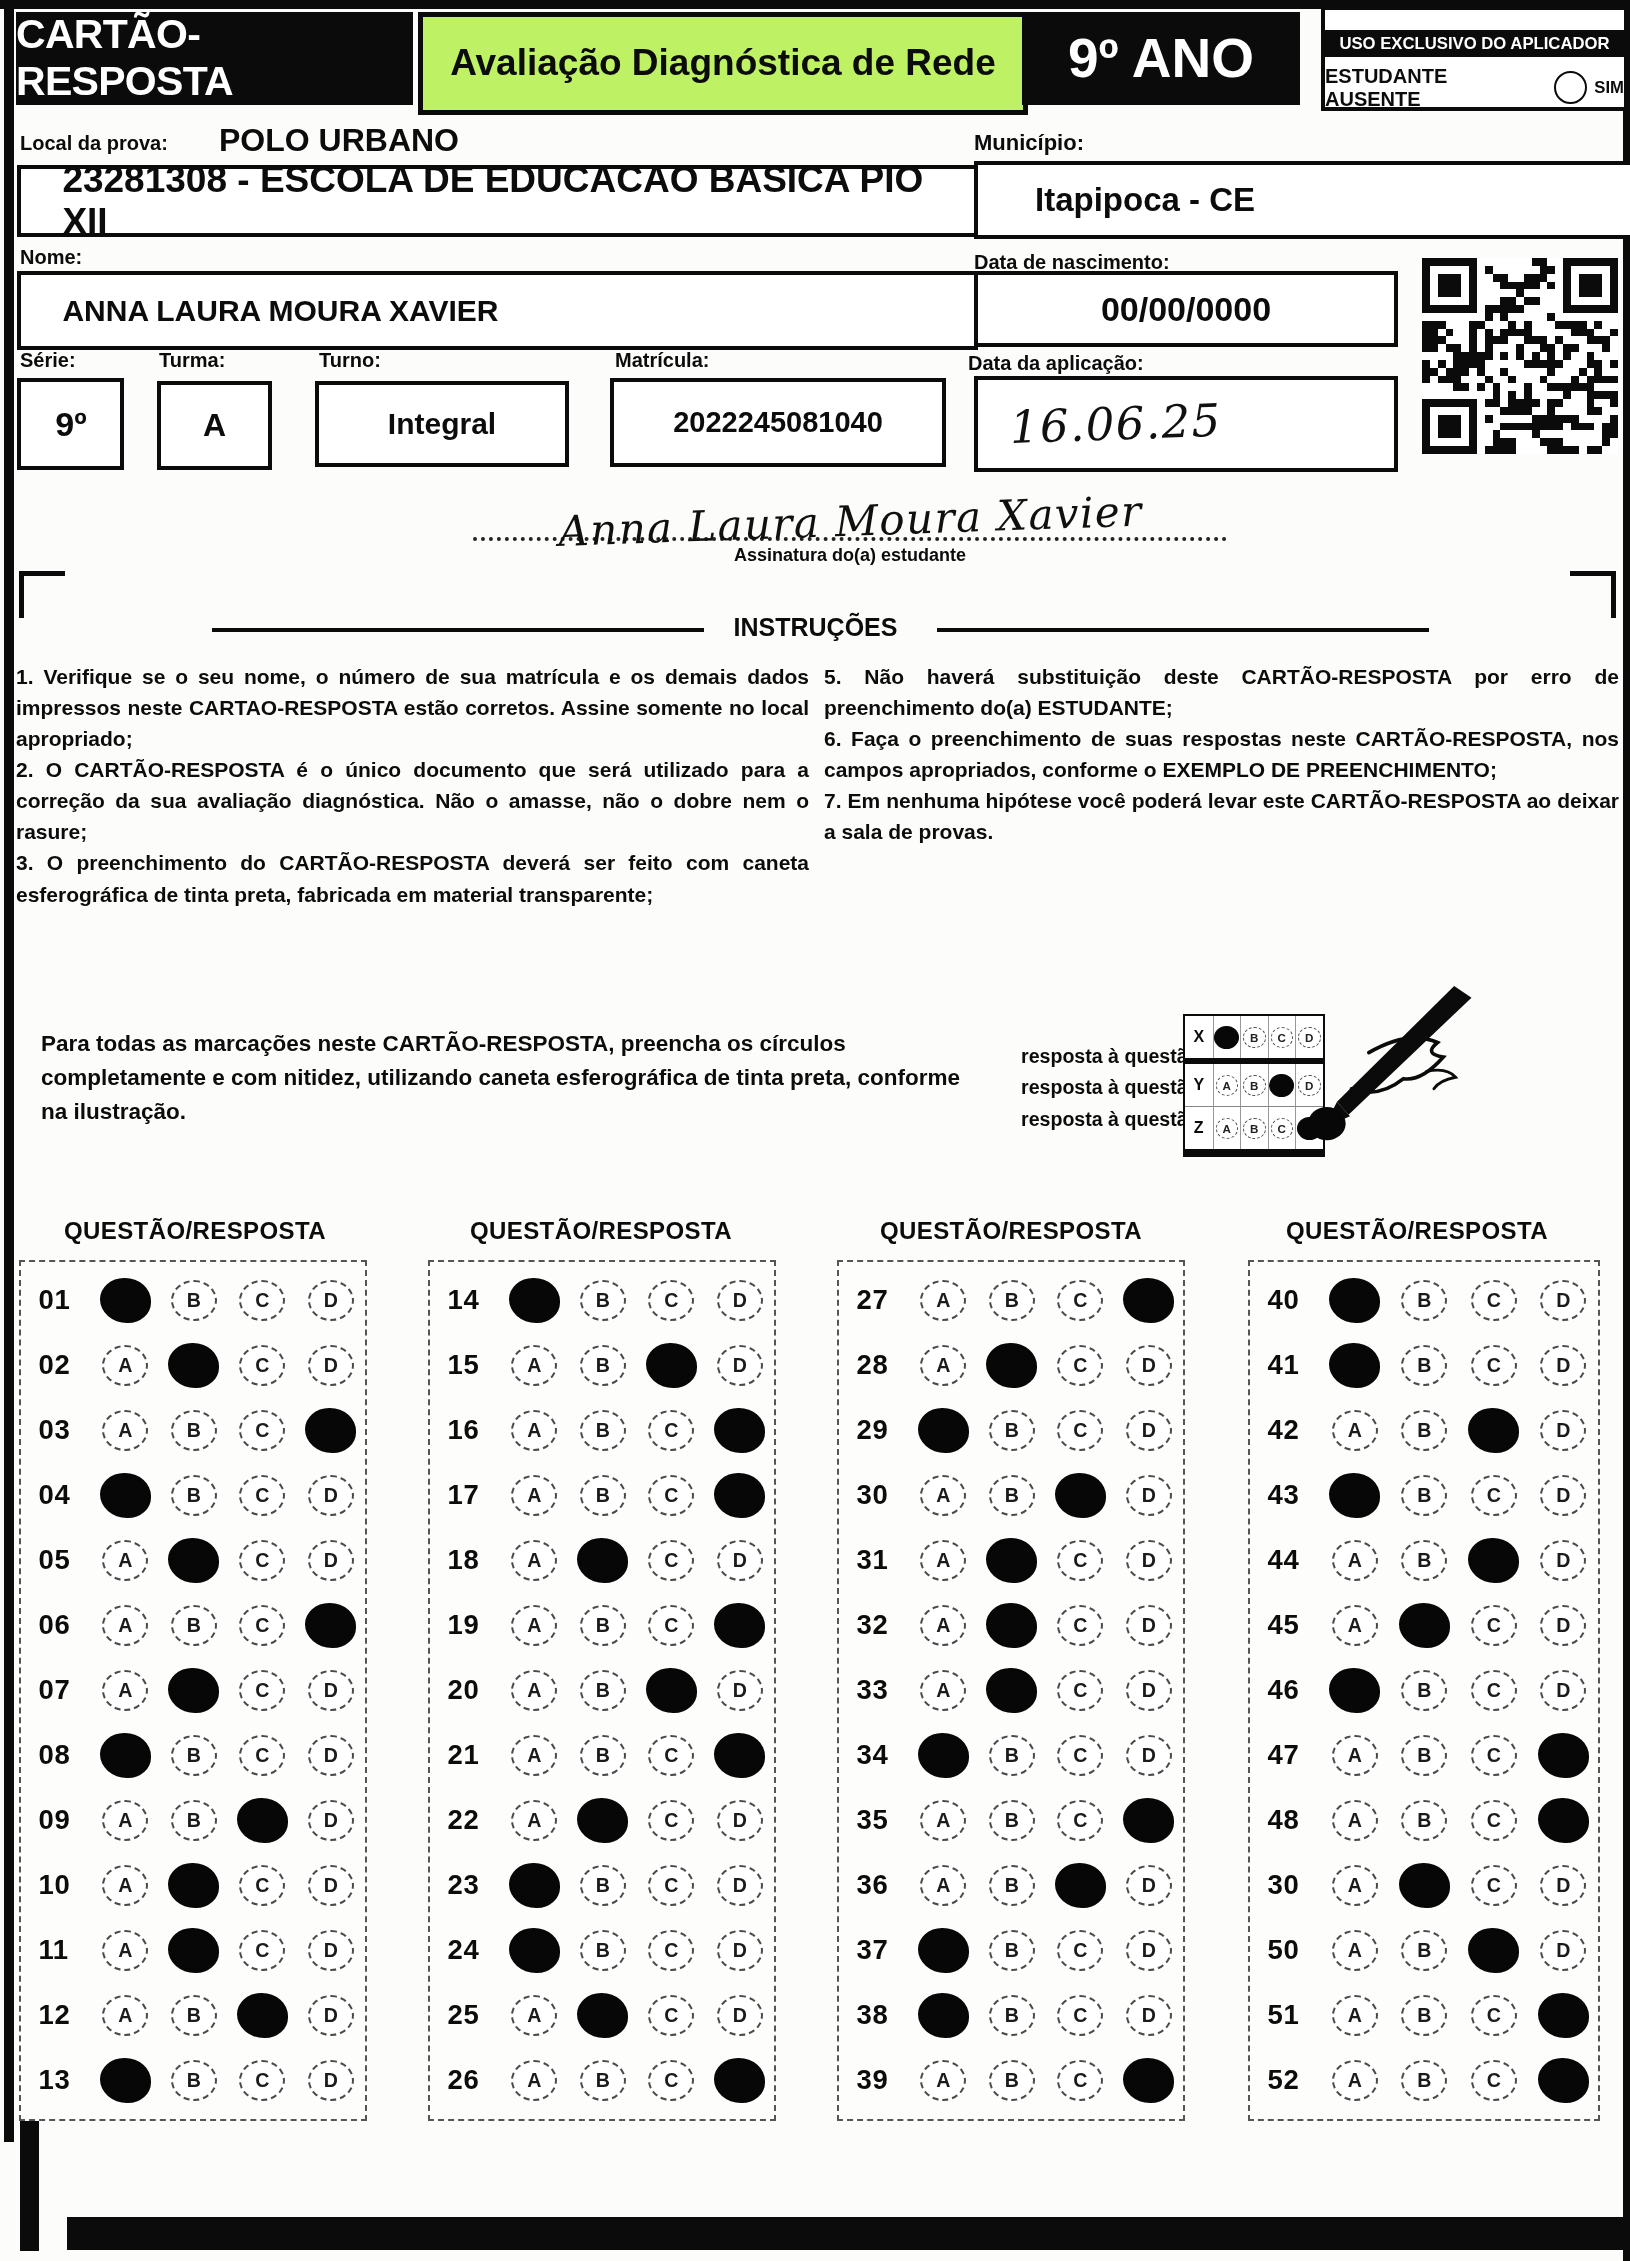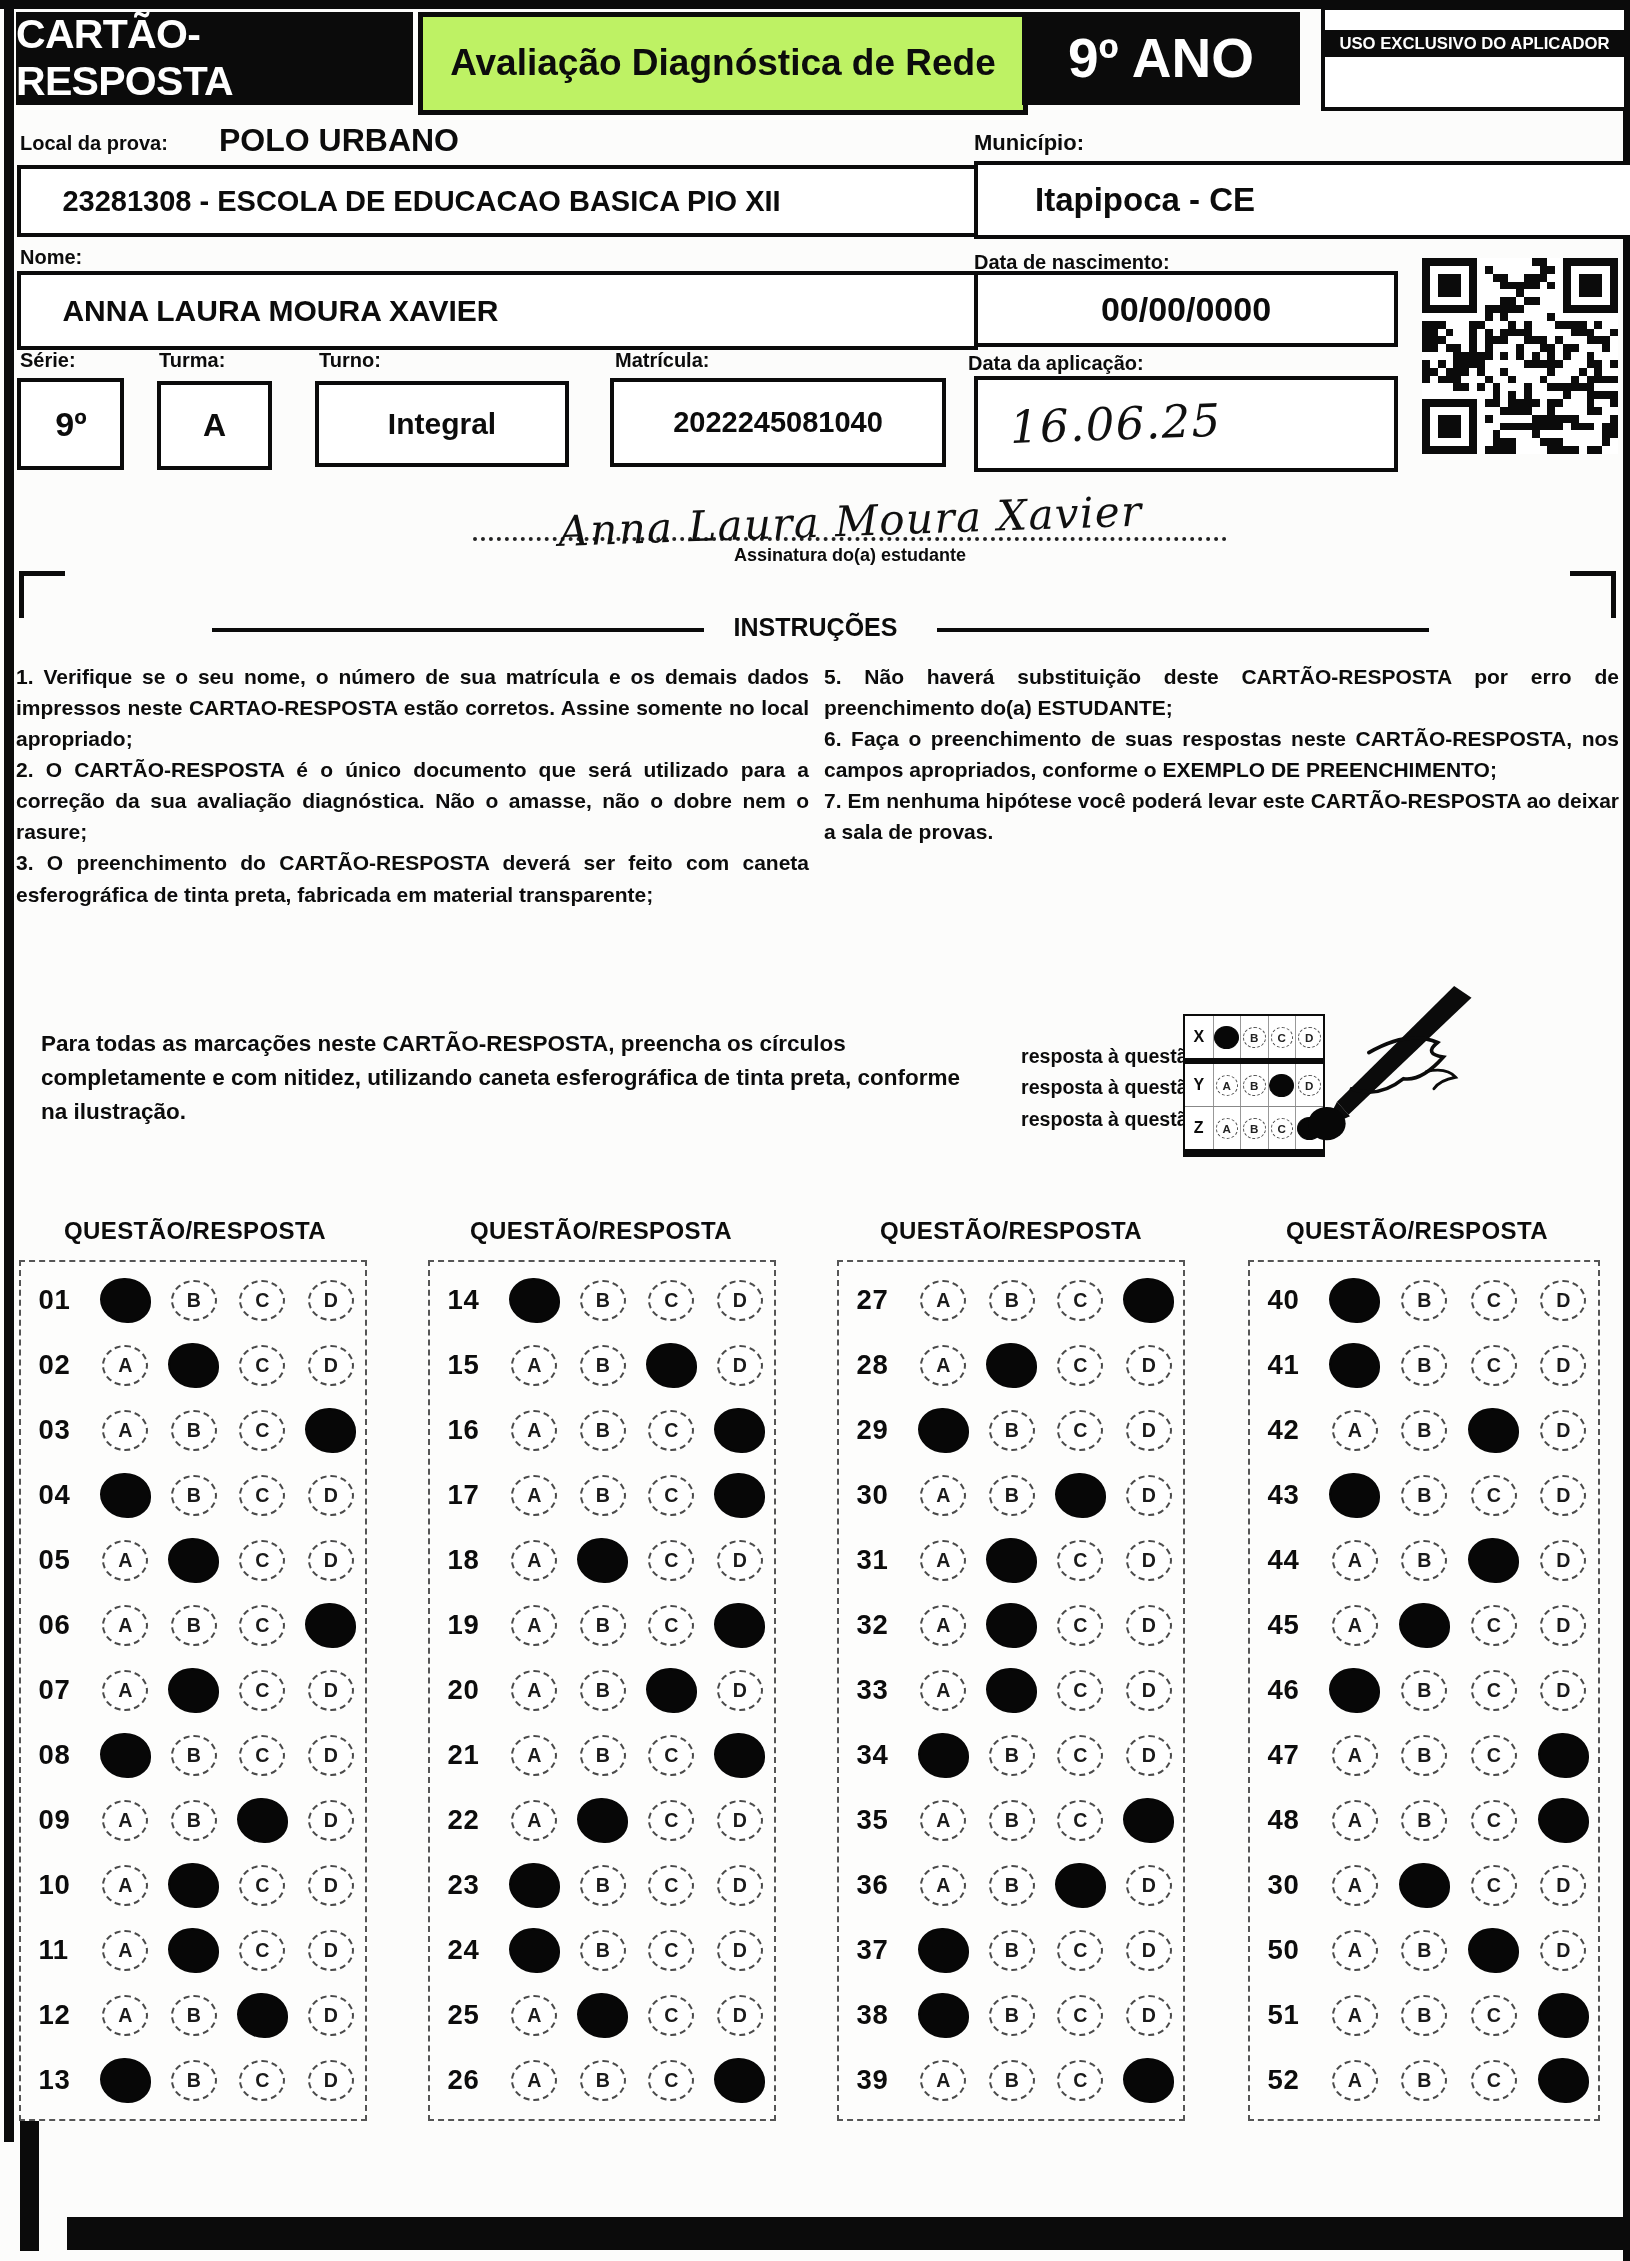--- a/index.html
+++ b/index.html
@@ -49,27 +49,32 @@
   <div class="abs ink" style="left:1623px;top:0;width:8px;height:2261px;"></div>
   <div class="abs ink" style="left:67px;top:2217px;width:1564px;height:33px;"></div>
   <div class="abs ink" style="left:20px;top:2121px;width:19px;height:130px;"></div>
 
   <div class="abs blackbox" style="left:16px;top:11.6px;width:397px;height:93px;font-size:41px;letter-spacing:-0.7px;">CARTÃO-RESPOSTA</div>
   <div class="abs whitebox" style="left:418px;top:11.6px;width:600px;height:93px;font-size:37px;">Avaliação Diagnóstica de Rede</div>
   <div class="abs blackbox" style="left:1022px;top:11.6px;width:278px;height:93px;font-size:55px;">9º ANO</div>
 
   <div class="abs" style="left:1321px;top:5.8px;width:299px;height:97px;border:4.3px solid #0b0b0b;background:#fff;">
     <div class="blackbox" style="height:27.5px;font-size:16.7px;margin-top:20px;">USO EXCLUSIVO DO APLICADOR</div>
+    <div style="height:61px;display:flex;align-items:center;justify-content:center;gap:7.2px;">
+      <span class="bold" style="font-size:20px;">ESTUDANTE AUSENTE</span>
+      <span style="width:29px;height:29px;border:2.9px solid #0b0b0b;border-radius:50%;display:inline-block;"></span>
+      <span class="bold" style="font-size:16.7px;">SIM</span>
+    </div>
   </div>
 
   <div class="abs lbl" style="left:20px;top:132px;">Local da prova:</div>
   <div class="abs bold" style="left:219px;top:122px;font-size:32px;">POLO URBANO</div>
   <div class="abs lbl" style="left:974px;top:130px;font-size:22px;">Município:</div>
 
-  <div class="abs fieldbox" style="left:17.4px;top:165px;width:912px;height:64px;font-size:29px;padding-left:41px;">23281308 - ESCOLA DE EDUCACAO BASICA PIO XII</div>
+  <div class="abs fieldbox" style="left:17.4px;top:165px;width:912px;height:64px;font-size:37px;padding-left:41px;">23281308 - ESCOLA DE EDUCACAO BASICA PIO XII</div>
   <div class="abs fieldbox" style="left:974px;top:161px;width:600px;height:70px;font-size:33px;padding-left:57px;">Itapipoca - CE</div>
 
   <div class="abs lbl" style="left:20px;top:246px;">Nome:</div>
   <div class="abs fieldbox" style="left:17.4px;top:271px;width:912px;height:71px;font-size:30px;padding-left:41px;">ANNA LAURA MOURA XAVIER</div>
   <div class="abs lbl" style="left:974px;top:251px;">Data de nascimento:</div>
   <div class="abs fieldbox" style="left:974px;top:271px;width:416px;height:68px;font-size:34px;justify-content:center;">00/00/0000</div>
 
   <svg class="abs" id="qr" style="left:1422px;top:258px;" width="196" height="196" viewBox="0 0 25 25" shape-rendering="crispEdges">
       <rect width="25" height="25" fill="#ffffff"></rect>
       <rect x="0" y="0" width="1" height="1" fill="#0b0b0b"></rect>

